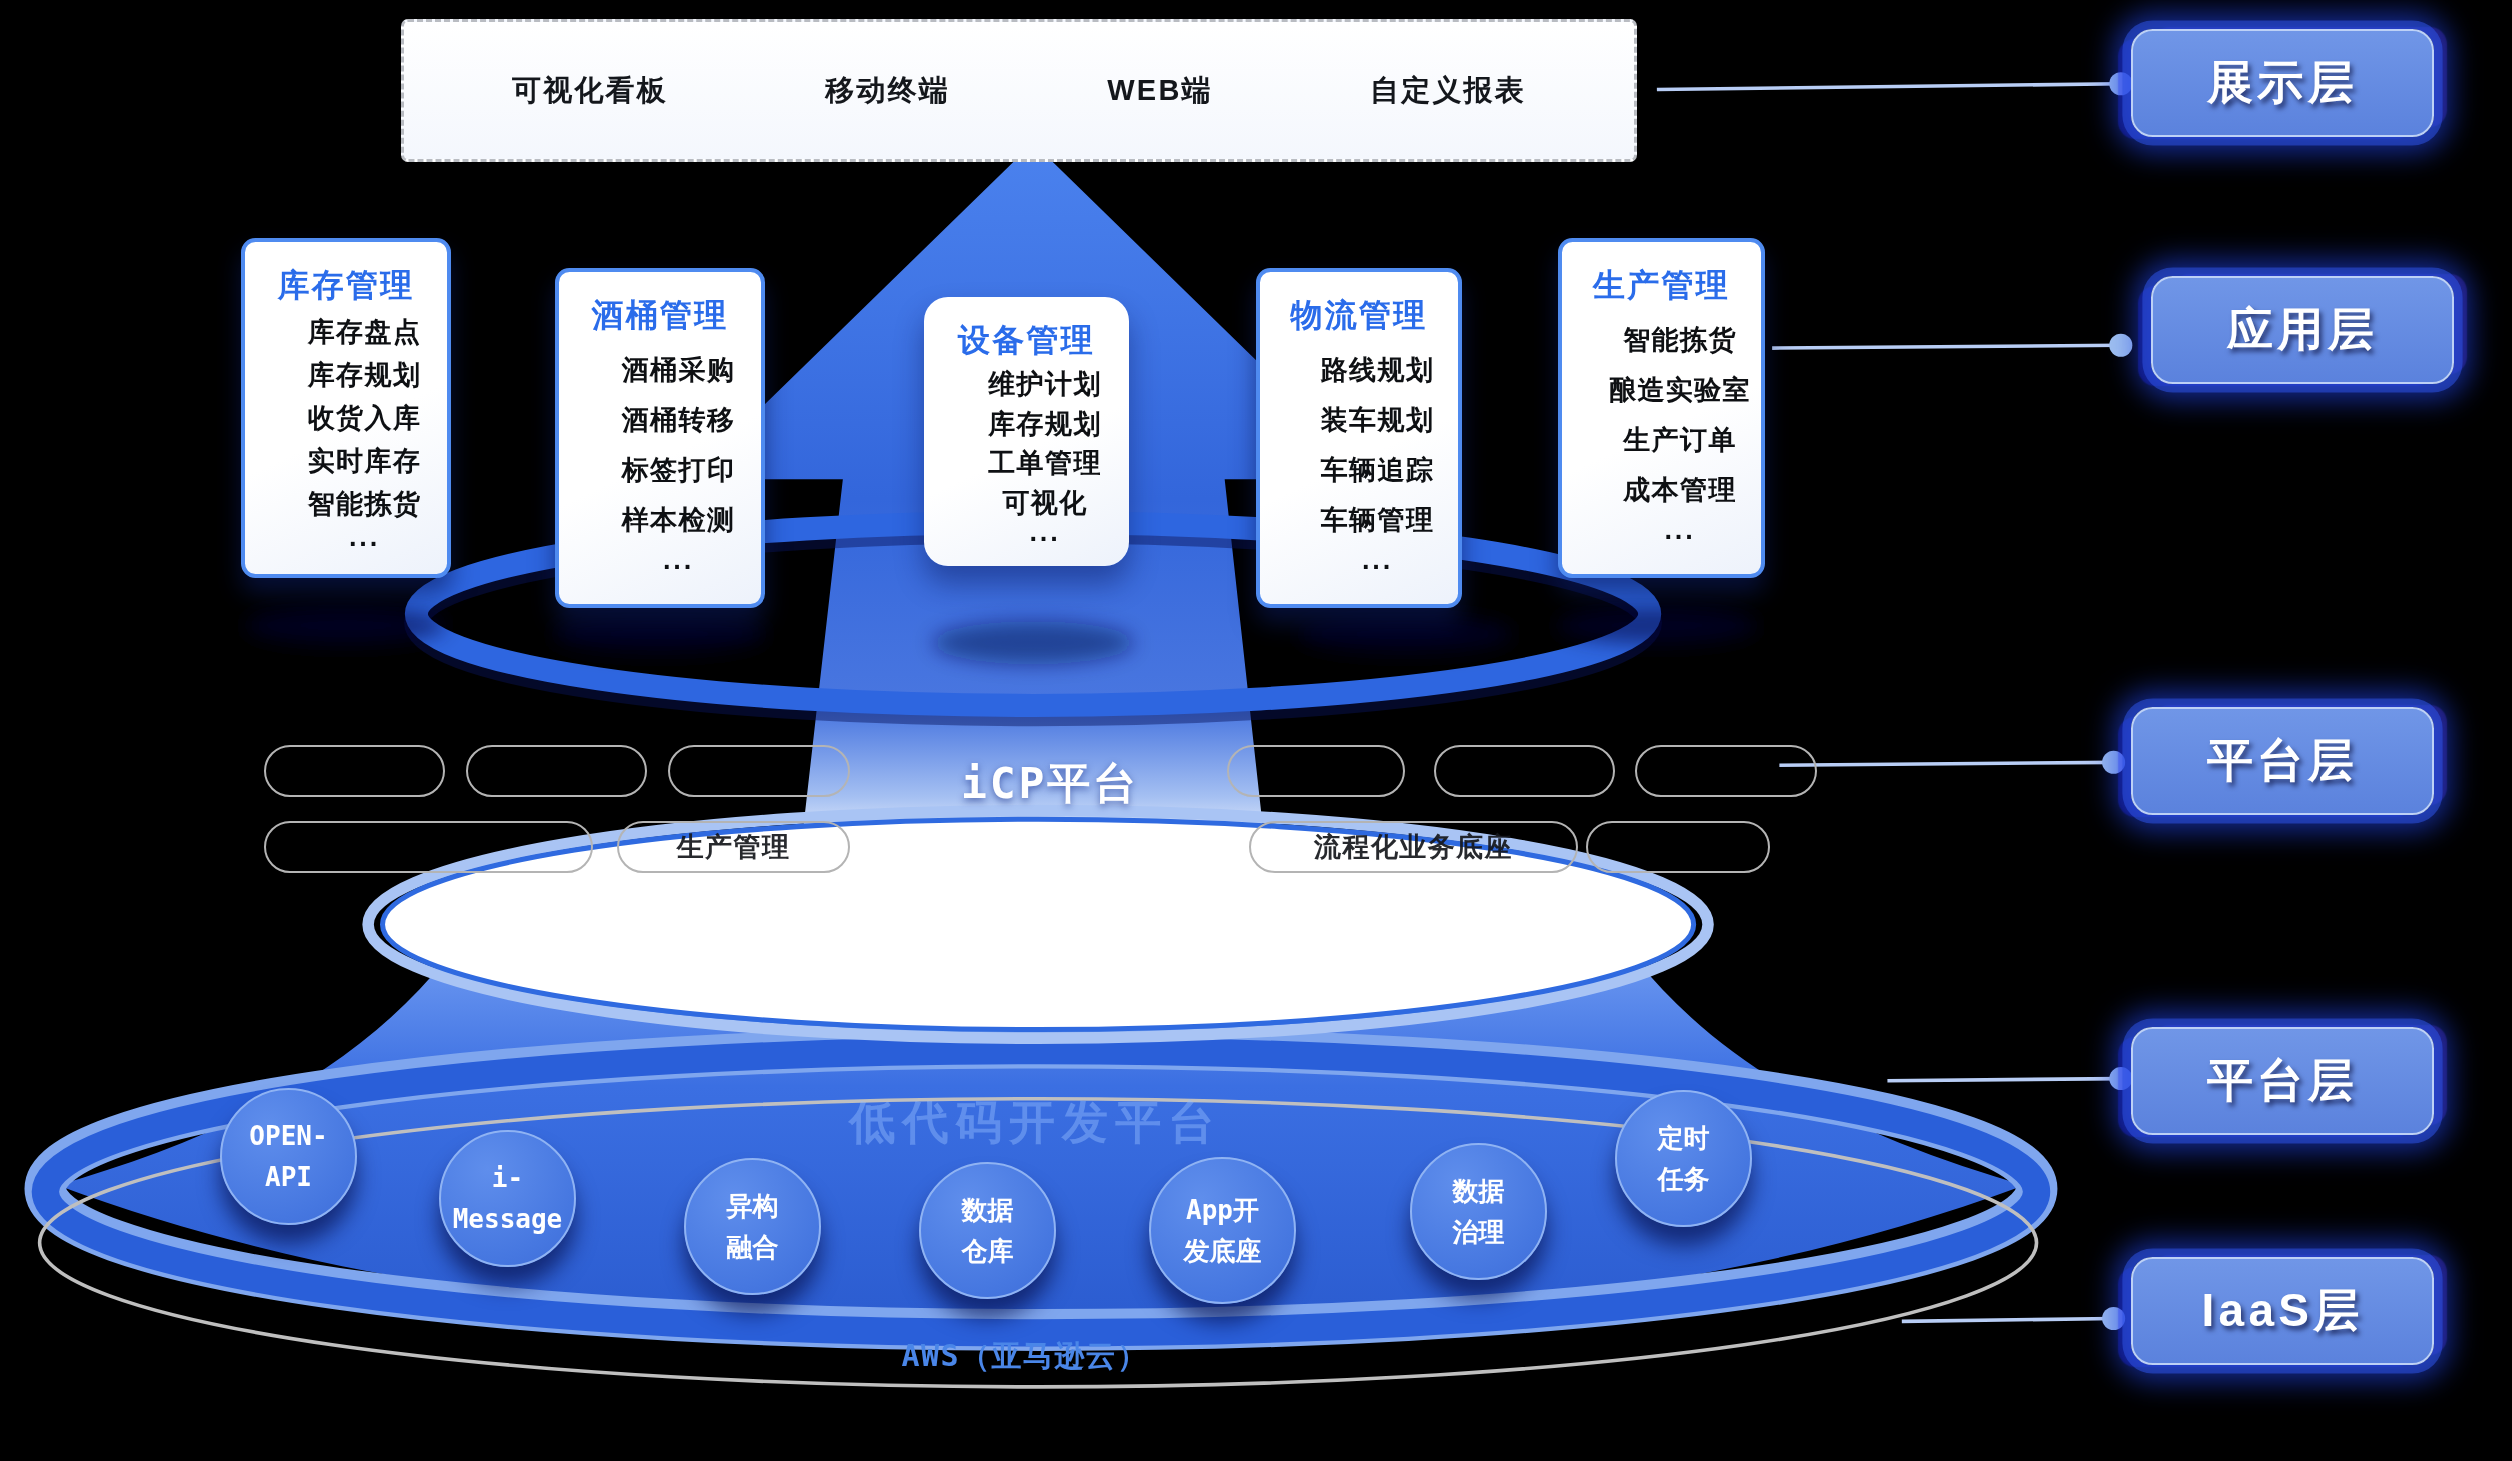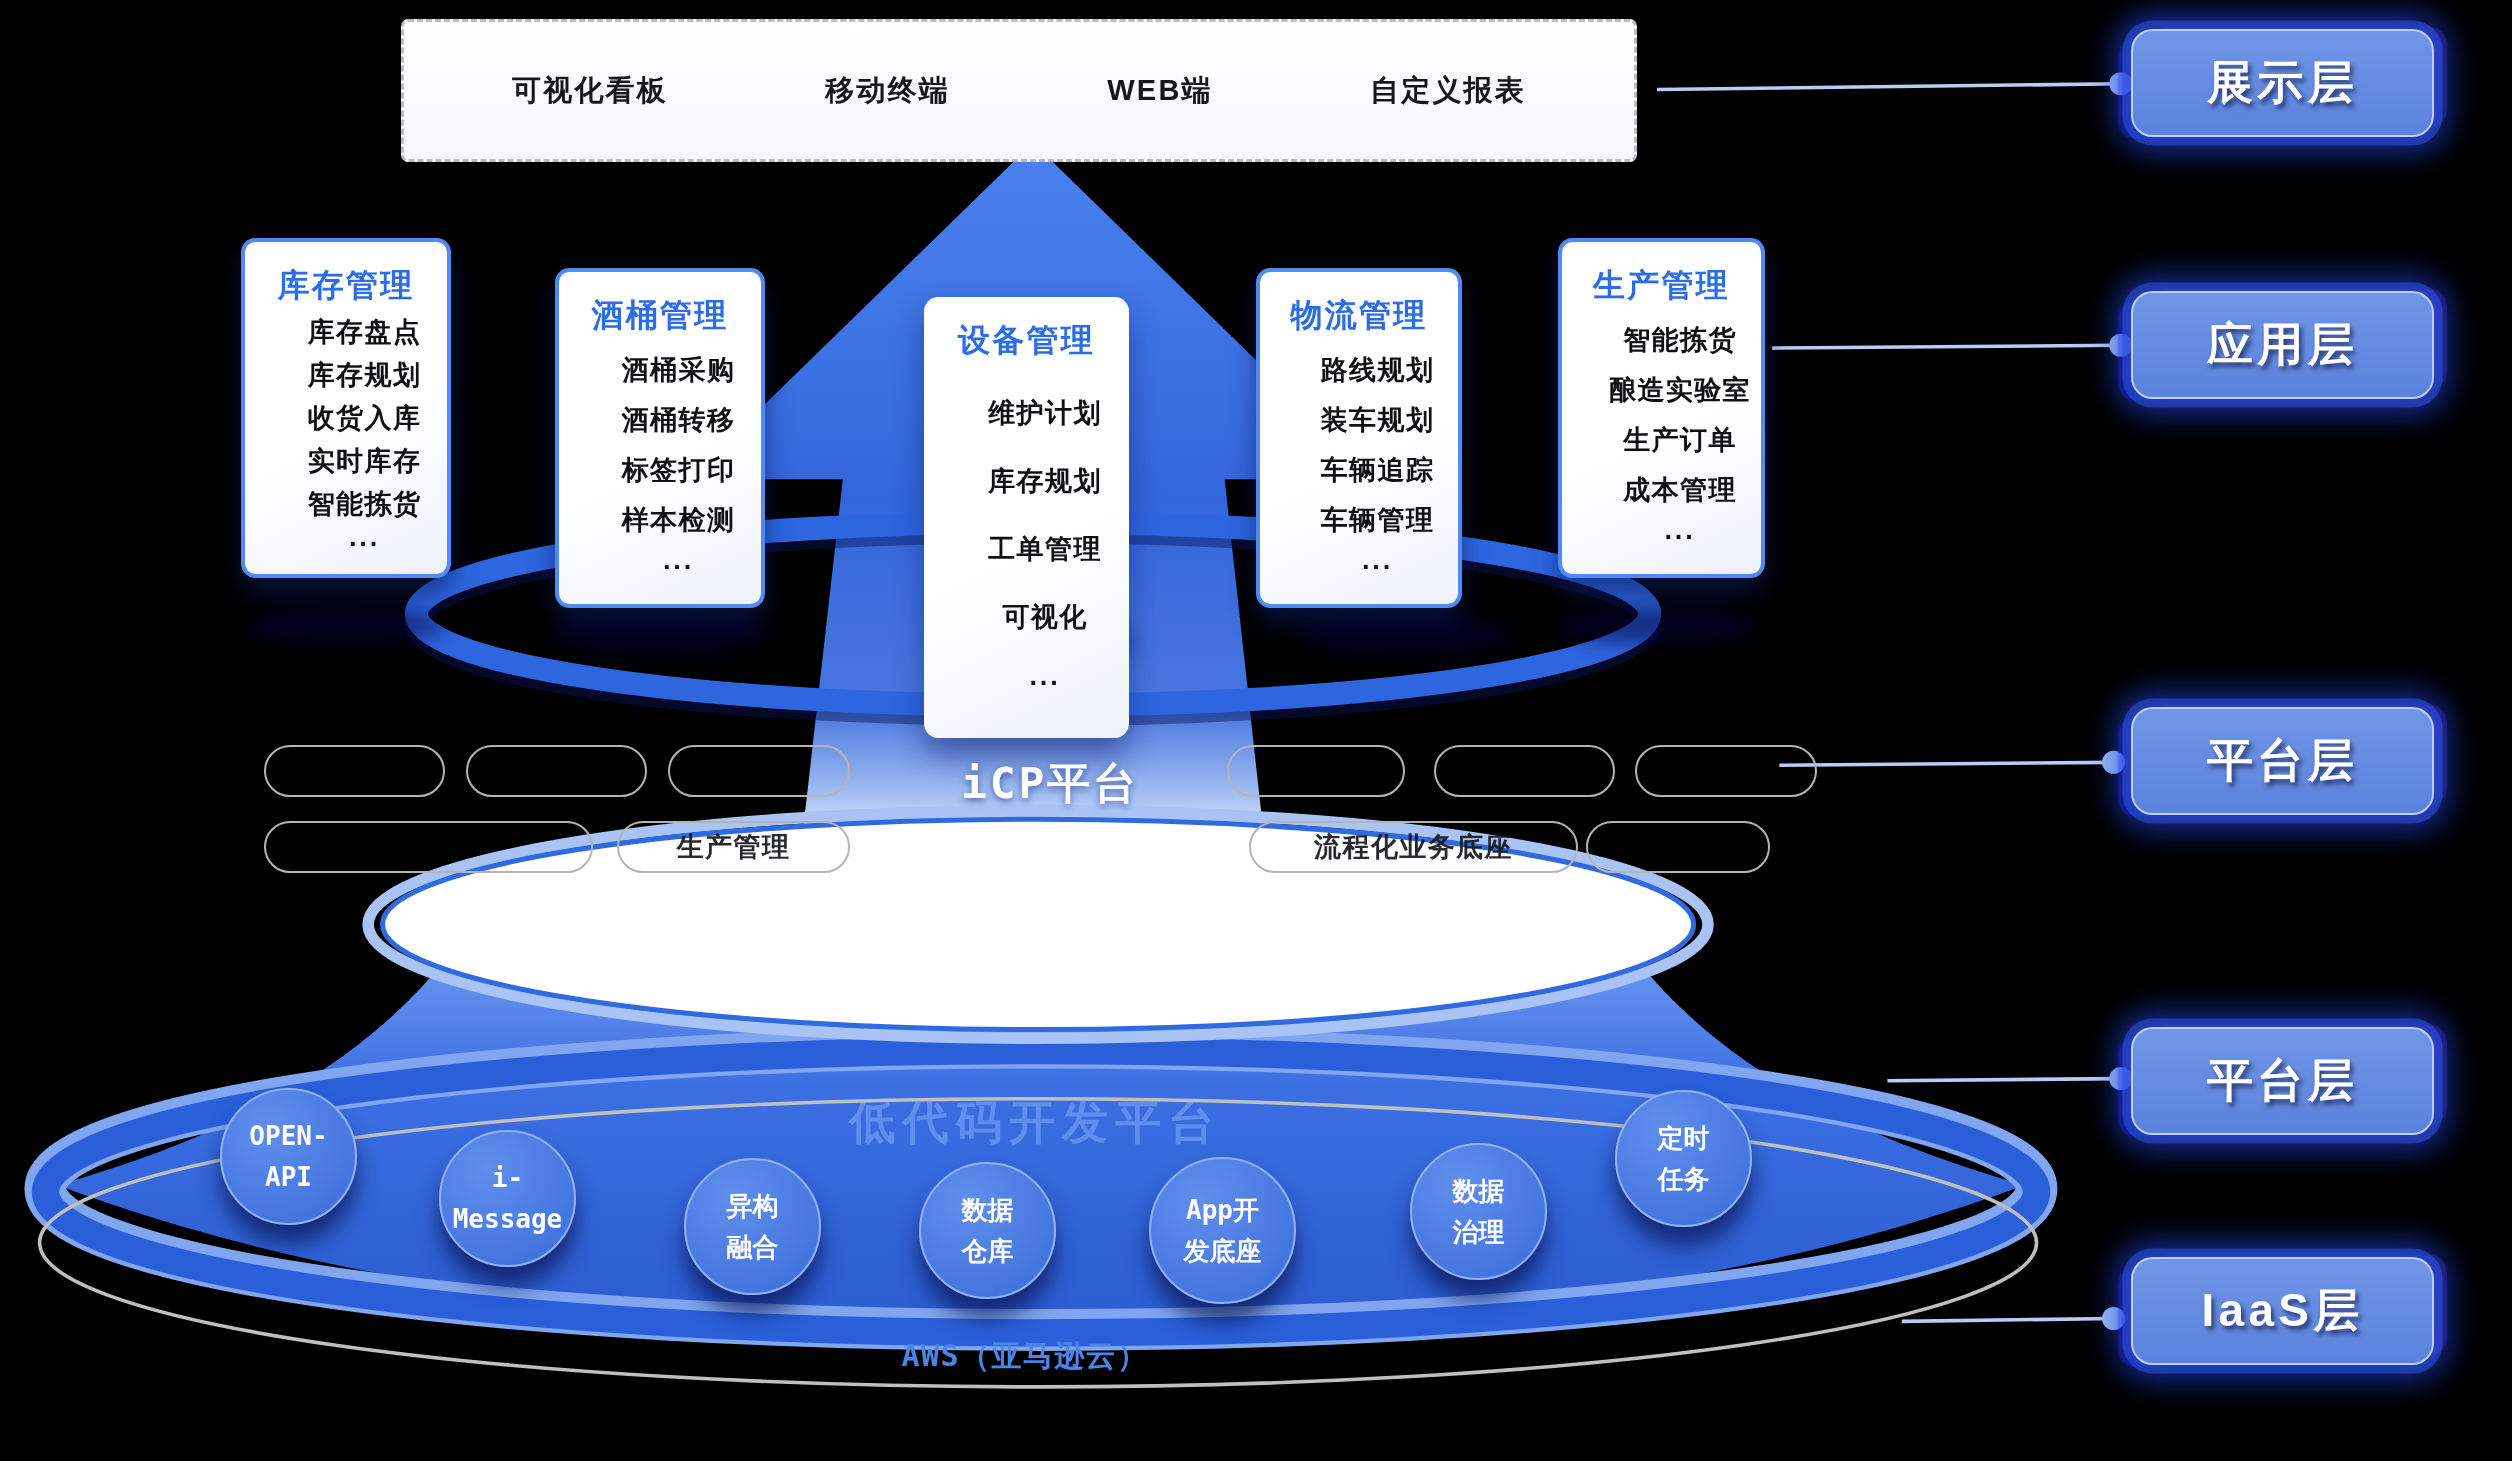--- a/index.html
+++ b/index.html
@@ -151,21 +151,21 @@
     <div class="title">酒桶管理</div>
     <div class="items">
       <div class="item">酒桶采购</div>
       <div class="item">酒桶转移</div>
       <div class="item">标签打印</div>
       <div class="item">样本检测</div>
       <div class="item">···</div>
     </div>
   </div>
 
-  <div class="appbox noborder" style="left:924px;top:297px;width:205px;height:441px;">
+  <div class="appbox noborder" style="left:924px;top:297px;width:205px;height:269px;border-radius:24px;">
     <div class="title">设备管理</div>
     <div class="items">
       <div class="item">维护计划</div>
       <div class="item">库存规划</div>
       <div class="item">工单管理</div>
       <div class="item">可视化</div>
       <div class="item">···</div>
     </div>
   </div>
 
@@ -236,19 +236,19 @@
 治理</span>
   </div>
   <div class="svc" style="left:1615px;top:1090px;width:137px;height:137px;">
     <span>定时
 任务</span>
   </div>
 
   <div class="aws-label">AWS（亚马逊云）</div>
 
   <div class="layer-pill" style="top:29px;">展示层</div>
-  <div class="layer-pill" style="top:291px;">应用层</div>
+  <div class="layer-pill" style="top:276px;margin-left:20px;">应用层</div>
   <div class="layer-pill" style="top:707px;">平台层</div>
   <div class="layer-pill" style="top:1027px;">平台层</div>
   <div class="layer-pill" style="top:1257px;">IaaS层</div>
 
 </div>
 
 
 </body></html>

